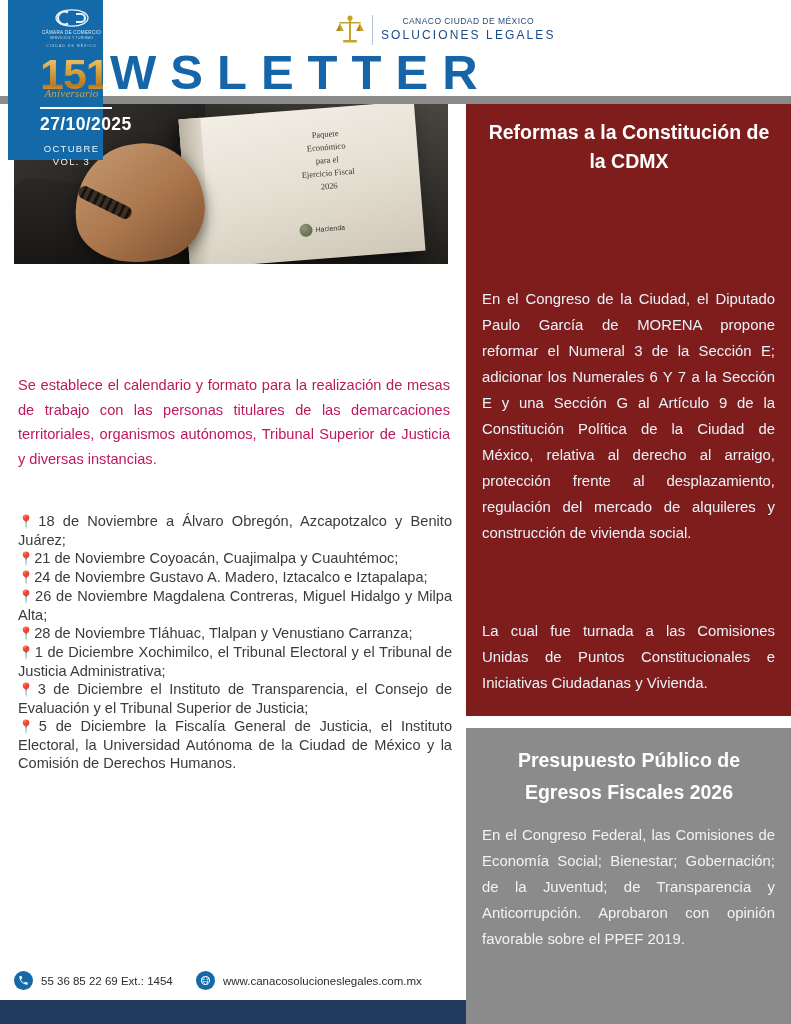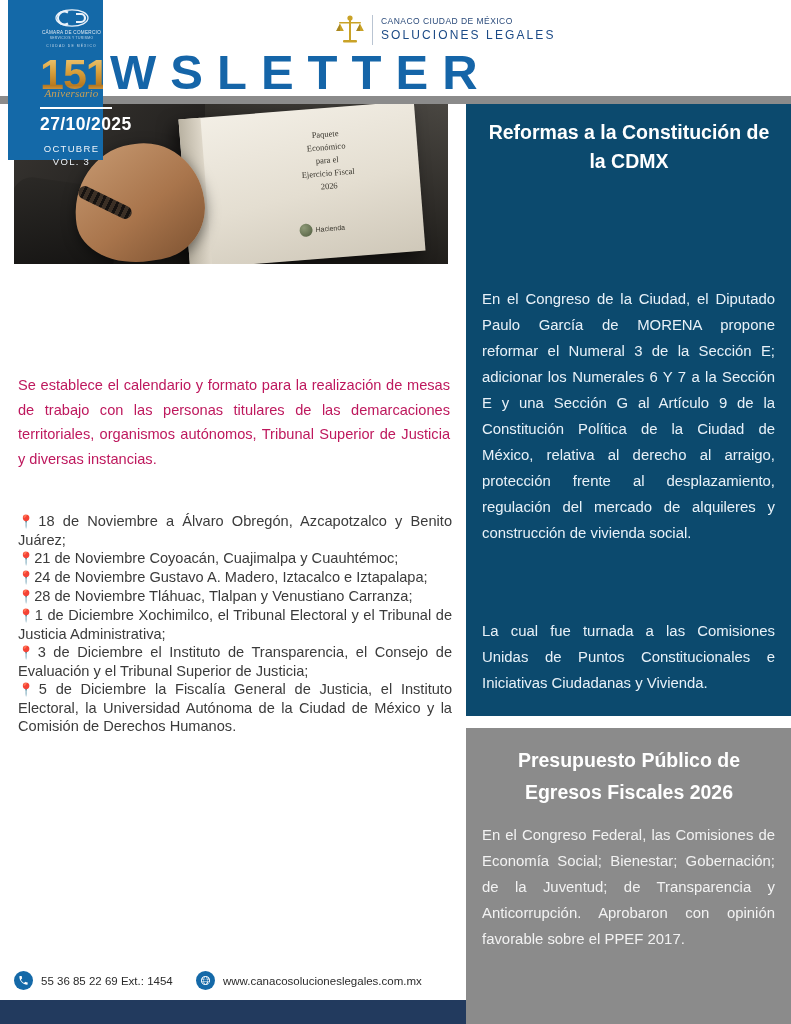--- a/index.html
+++ b/index.html
@@ -9,21 +9,21 @@
     font-family: "Liberation Sans", sans-serif;
     overflow: hidden;
   }
   .page { position: relative; width: 791px; height: 1024px; background:#fff; }
 
   
   .masthead {
     position:absolute; left:0; top:0; width:791px; height:98px; background:#ffffff;
   }
   .brand-lockup {
-    position:absolute; left:335px; top:14px; display:flex; align-items:center; gap:7px;
+    position:absolute; left:335px; top:14px; display:flex; align-items:center; gap:7px;text-align:center;
   }
   .scales-icon { width:30px; height:32px; flex:0 0 auto; }
   .brand-text { display:flex; flex-direction:column; justify-content:center;
      border-left:1px solid #b9c4d2; padding-left:8px; height:30px; }
   .brand-top {
     font-size:8.5px; letter-spacing:.45px; color:#2a4a7a; font-weight:400; line-height:10px;
   }
   .brand-main {
     font-size:12px; letter-spacing:2.1px; color:#1b4a86; font-weight:400; line-height:18px;
   }
@@ -118,21 +118,21 @@
   .art-list {
     position:absolute; left:18px; top:512px; width:434px;
     font-size:14.6px; color:#3b3b3b; line-height:18px;
   }
   .li { text-align:justify; margin:0; text-indent:0; }
   .pin { color:#d0323c; font-size:13px; }
 
   
   .panel-blue {
     position:absolute; left:466px; top:104px; width:325px; height:612px;
-    background:#0c4a6e;
+    background:#7f1d1d;
   }
   .panel-blue-title {
     position:absolute; left:18px; top:14px; width:290px; text-align:center;
     color:#fff; font-size:19.5px; font-weight:bold; line-height:29px;
   }
   .panel-blue-body {
     position:absolute; left:16px; top:182px; width:293px;
     color:#e8f1f8; font-size:14.9px; line-height:26px; text-align:justify;
   }
   .panel-blue-body2 {
@@ -278,20 +278,21 @@
       <div class="hero-hand"></div>
       <div class="hero-bracelet"></div>
     </div>
   </div>
 
   <div class="art-body">Se establece el calendario y formato para la realización de mesas de trabajo con las personas titulares de las demarcaciones territoriales, organismos autónomos, Tribunal Superior de Justicia y diversas instancias.</div>
   <div class="art-list">
     <p class="li"><span class="pin">📍</span><span>18 de Noviembre a Álvaro Obregón, Azcapotzalco y Benito Juárez;</span></p>
     <p class="li"><span class="pin">📍</span><span>21 de Noviembre Coyoacán, Cuajimalpa y Cuauhtémoc;</span></p>
     <p class="li"><span class="pin">📍</span><span>24 de Noviembre Gustavo A. Madero, Iztacalco e Iztapalapa;</span></p>
+    <p class="li"><span class="pin">📍</span><span>26 de Noviembre Magdalena Contreras, Miguel Hidalgo y Milpa Alta;</span></p>
     <p class="li"><span class="pin">📍</span><span>28 de Noviembre Tláhuac, Tlalpan y Venustiano Carranza;</span></p>
     <p class="li"><span class="pin">📍</span><span>1 de Diciembre Xochimilco, el Tribunal Electoral y el Tribunal de Justicia Administrativa;</span></p>
     <p class="li"><span class="pin">📍</span><span>3 de Diciembre el Instituto de Transparencia, el Consejo de Evaluación y el Tribunal Superior de Justicia;</span></p>
     <p class="li"><span class="pin">📍</span><span>5 de Diciembre la Fiscalía General de Justicia, el Instituto Electoral, la Universidad Autónoma de la Ciudad de México y la Comisión de Derechos Humanos.</span></p>
   </div>
 
   <div class="panel-blue">
     <div class="panel-blue-title">Reformas a la Constitución de la CDMX</div>
     <div class="panel-blue-body">En el Congreso de la Ciudad, el Diputado Paulo García de MORENA propone reformar el Numeral 3 de la Sección E; adicionar los Numerales 6 Y 7 a la Sección E y una Sección G al Artículo 9 de la Constitución Política de la Ciudad de México, relativa al derecho al arraigo, protección frente al desplazamiento, regulación del mercado de alquileres y construcción de vivienda social.</div>
     <div class="panel-blue-body2">La cual fue turnada a las Comisiones Unidas de Puntos Constitucionales e Iniciativas Ciudadanas y Vivienda.</div>
@@ -308,21 +309,21 @@
       <div class="dep-hair"></div>
       <div class="dep-glasses"></div>
       <div class="mic1"></div>
       <div class="mic2"></div>
     </div>
   </div>
   <div class="gray-divider"></div>
 
   <div class="panel-gray">
     <div class="panel-gray-title">Presupuesto Público de Egresos Fiscales 2026</div>
-    <div class="panel-gray-body">En el Congreso Federal, las Comisiones de Economía Social; Bienestar; Gobernación; de la Juventud; de Transparencia y Anticorrupción. Aprobaron con opinión favorable sobre el PPEF 2017.</div>
+    <div class="panel-gray-body">En el Congreso Federal, las Comisiones de Economía Social; Bienestar; Gobernación; de la Juventud; de Transparencia y Anticorrupción. Aprobaron con opinión favorable sobre el PPEF 2019.</div>
   </div>
 
   <div class="footer-white">
     <div class="f-item f-phone">
       <span class="f-ico">
         <svg viewBox="0 0 24 24" xmlns="http://www.w3.org/2000/svg">
             <path d="M6.6 10.8c1.4 2.8 3.8 5.1 6.6 6.6l2.2-2.2c.3-.3.7-.4 1-.2 1.1.4 2.4.6 3.6.6.6 0 1 .4 1 1V20c0 .6-.4 1-1 1C11.1 21 3 12.9 3 3c0-.6.4-1 1-1h3.4c.6 0 1 .4 1 1 0 1.3.2 2.5.6 3.6.1.4 0 .8-.2 1l-2.2 2.2z"></path>
           </svg>
       </span>
       <span>55 36 85 22 69 Ext.: 1454</span>

